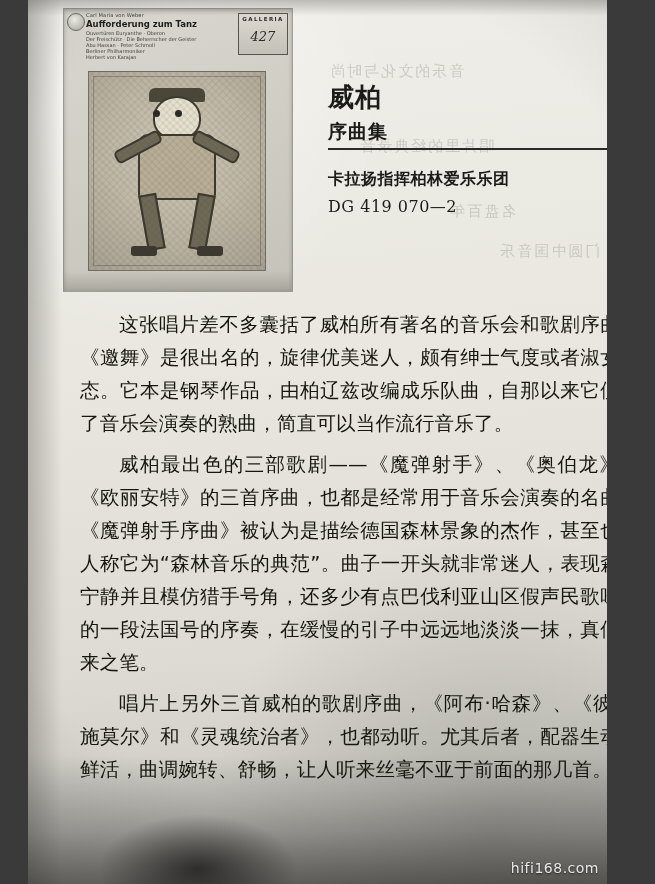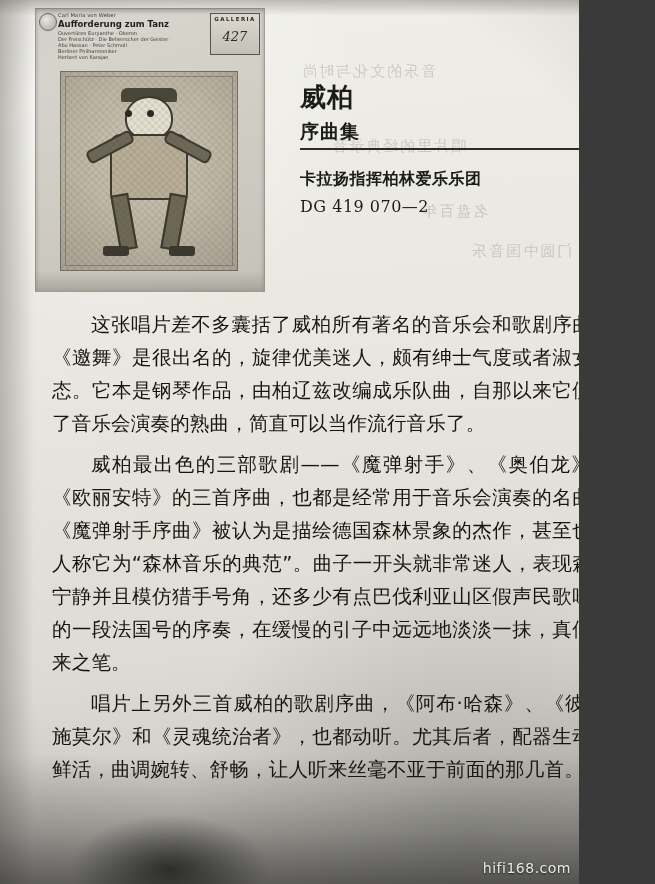--- a/index.html
+++ b/index.html
@@ -7,20 +7,21 @@
     padding: 0;
     background: #3a3a3a;
   }
   #page {
     position: relative;
     width: 579px;
     height: 884px;
     overflow: hidden;
     background: #e8e6df;
     font-family: "DejaVu Sans", sans-serif;
+    margin-left: 28px;
   }
   
   .paper {
     position: absolute;
     inset: 0;
     background:
       radial-gradient(ellipse 60% 40% at 20% 10%, rgba(255,255,255,0.55), rgba(255,255,255,0) 70%),
       radial-gradient(ellipse 70% 50% at 80% 95%, rgba(90,90,85,0.28), rgba(255,255,255,0) 70%),
       linear-gradient(175deg, #efeee8 0%, #e9e7e0 40%, #dddbd3 72%, #cfcdc6 88%, #b9b7b0 100%);
   }

